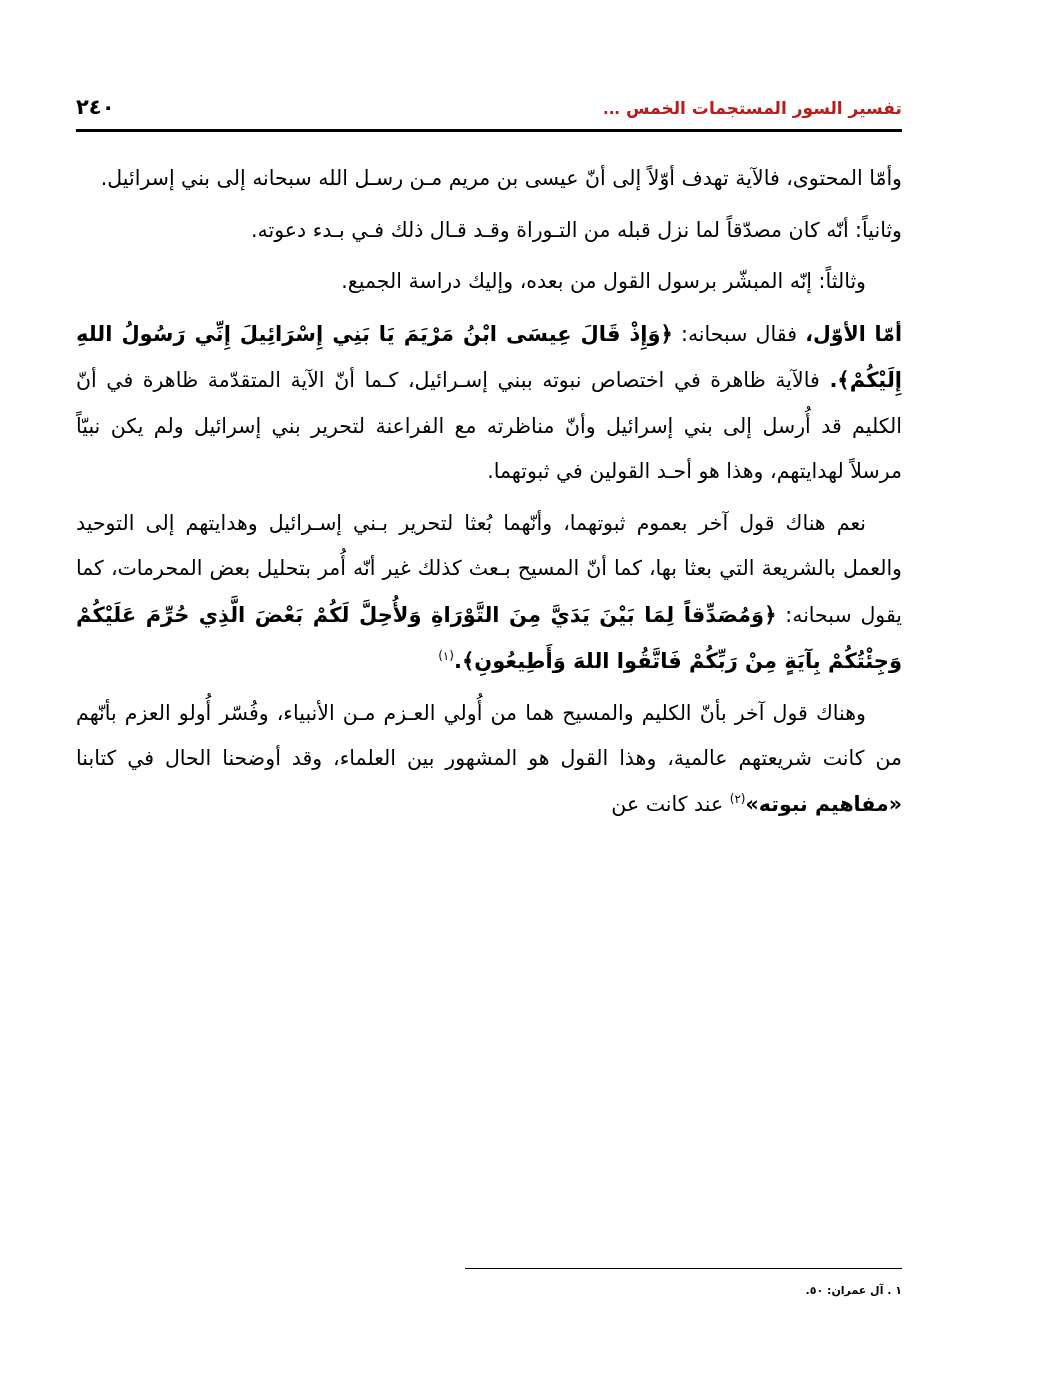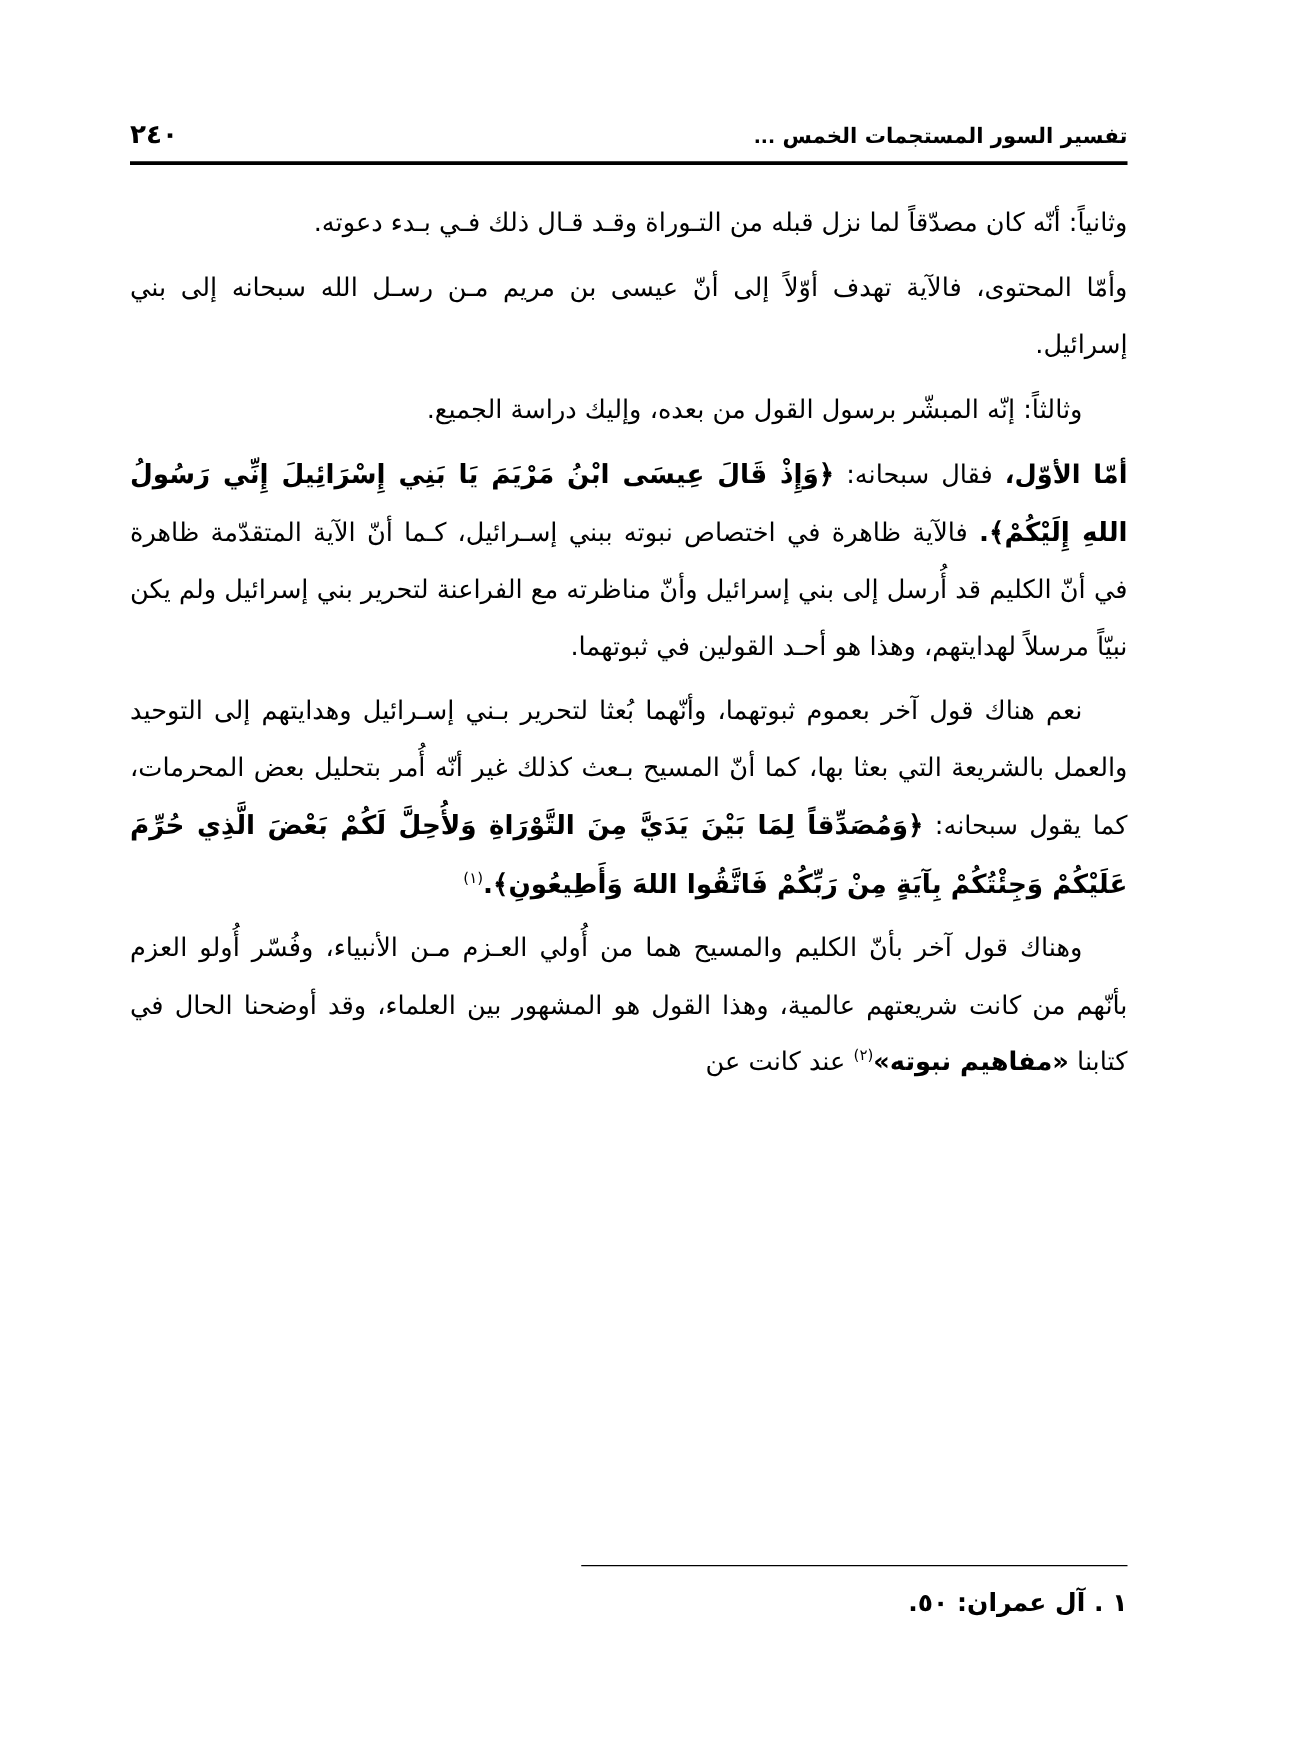--- a/index.html
+++ b/index.html
@@ -14,39 +14,39 @@
     color: #000000;
     position: relative;
     overflow: hidden;
   }
   .page {
     position: absolute;
     top: 0; left: 0;
     width: 1037px;
     height: 1395px;
     box-sizing: border-box;
-    padding: 95px 135px 40px 104px;
+    padding: 95px 135px 40px 76px;
   }
   
   .header {
     display: flex;
     flex-direction: row-reverse;
     justify-content: space-between;
     align-items: baseline;
     direction: rtl;
   }
   .page-number {
     font-size: 21px;
     font-weight: bold;
     letter-spacing: 1px;
   }
   .header-title {
     font-size: 17px;
     font-weight: bold;
-    color: #000000;
+    color: #b91c1c;
     white-space: nowrap;
   }
   .header-title .dots {
     font-size: 15px;
     letter-spacing: 2px;
   }
   .header-rule {
     border: none;
     border-top: 3px solid #000;
     margin: 10px 0 24px 0;
@@ -85,21 +85,21 @@
     bottom: 95px;
     direction: rtl;
   }
   .footnote-rule {
     border: none;
     border-top: 1.6px solid #000;
     width: 57%;
     margin: 0 0 12px auto;
   }
   .footnote {
-    font-size: 20px;
+    font-size: 11px;
     font-weight: bold;
     line-height: 1.75;
     text-align: right;
     margin: 0;
   }
 </style>
 </head>
 <body>
 
 <div class="page">
@@ -108,23 +108,23 @@
     <span class="page-number">٢٤٠</span>
     <span class="header-title">
       <span>تفسير السور المستجمات الخمس</span>
       <span class="dots">...</span>
     </span>
   </div>
   <hr class="header-rule">
 
   <div class="body">
 
+    <p>وأمّا المحتوى، فالآية تهدف أوّلاً إلى أنّ عيسى بن مريم مـن رسـل الله سبحانه إلى بني إسرائيل.</p>
+
     <p>وثانياً: أنّه كان مصدّقاً لما نزل قبله من التـوراة وقـد قـال ذلك فـي بـدء دعوته.</p>
-
-    <p>وأمّا المحتوى، فالآية تهدف أوّلاً إلى أنّ عيسى بن مريم مـن رسـل الله سبحانه إلى بني إسرائيل.</p>
 
     <p class="indent">وثالثاً: إنّه المبشّر برسول القول من بعده، وإليك دراسة الجميع.</p>
 
     <p><span class="bold">أمّا الأوّل،</span><span> فقال سبحانه: </span><span class="quran">﴿وَإِذْ قَالَ عِيسَى ابْنُ مَرْيَمَ يَا بَنِي إِسْرَائِيلَ إِنِّي رَسُولُ اللهِ إِلَيْكُمْ﴾.</span><span> فالآية ظاهرة في اختصاص نبوته ببني إسـرائيل، كـما أنّ الآية المتقدّمة ظاهرة في أنّ الكليم قد أُرسل إلى بني إسرائيل وأنّ مناظرته مع الفراعنة لتحرير بني إسرائيل ولم يكن نبيّاً مرسلاً لهدايتهم، وهذا هو أحـد القولين في ثبوتهما.</span></p>
 
     <p class="indent"><span>نعم هناك قول آخر بعموم ثبوتهما، وأنّهما بُعثا لتحرير بـني إسـرائيل وهدايتهم إلى التوحيد والعمل بالشريعة التي بعثا بها، كما أنّ المسيح بـعث كذلك غير أنّه أُمر بتحليل بعض المحرمات، كما يقول سبحانه: </span><span class="quran">﴿وَمُصَدِّقاً لِمَا بَيْنَ يَدَيَّ مِنَ التَّوْرَاةِ وَلأُحِلَّ لَكُمْ بَعْضَ الَّذِي حُرِّمَ عَلَيْكُمْ وَجِئْتُكُمْ بِآيَةٍ مِنْ رَبِّكُمْ فَاتَّقُوا اللهَ وَأَطِيعُونِ﴾.</span><span class="sup">(١)</span></p>
 
     <p class="indent"><span>وهناك قول آخر بأنّ الكليم والمسيح هما من أُولي العـزم مـن الأنبياء، وفُسّر أُولو العزم بأنّهم من كانت شريعتهم عالمية، وهذا القول هو المشهور بين العلماء، وقد أوضحنا الحال في كتابنا </span><span class="bold">«مفاهيم نبوته»</span><span class="sup">(٢)</span><span> عند كانت عن</span></p>
 
   </div>

